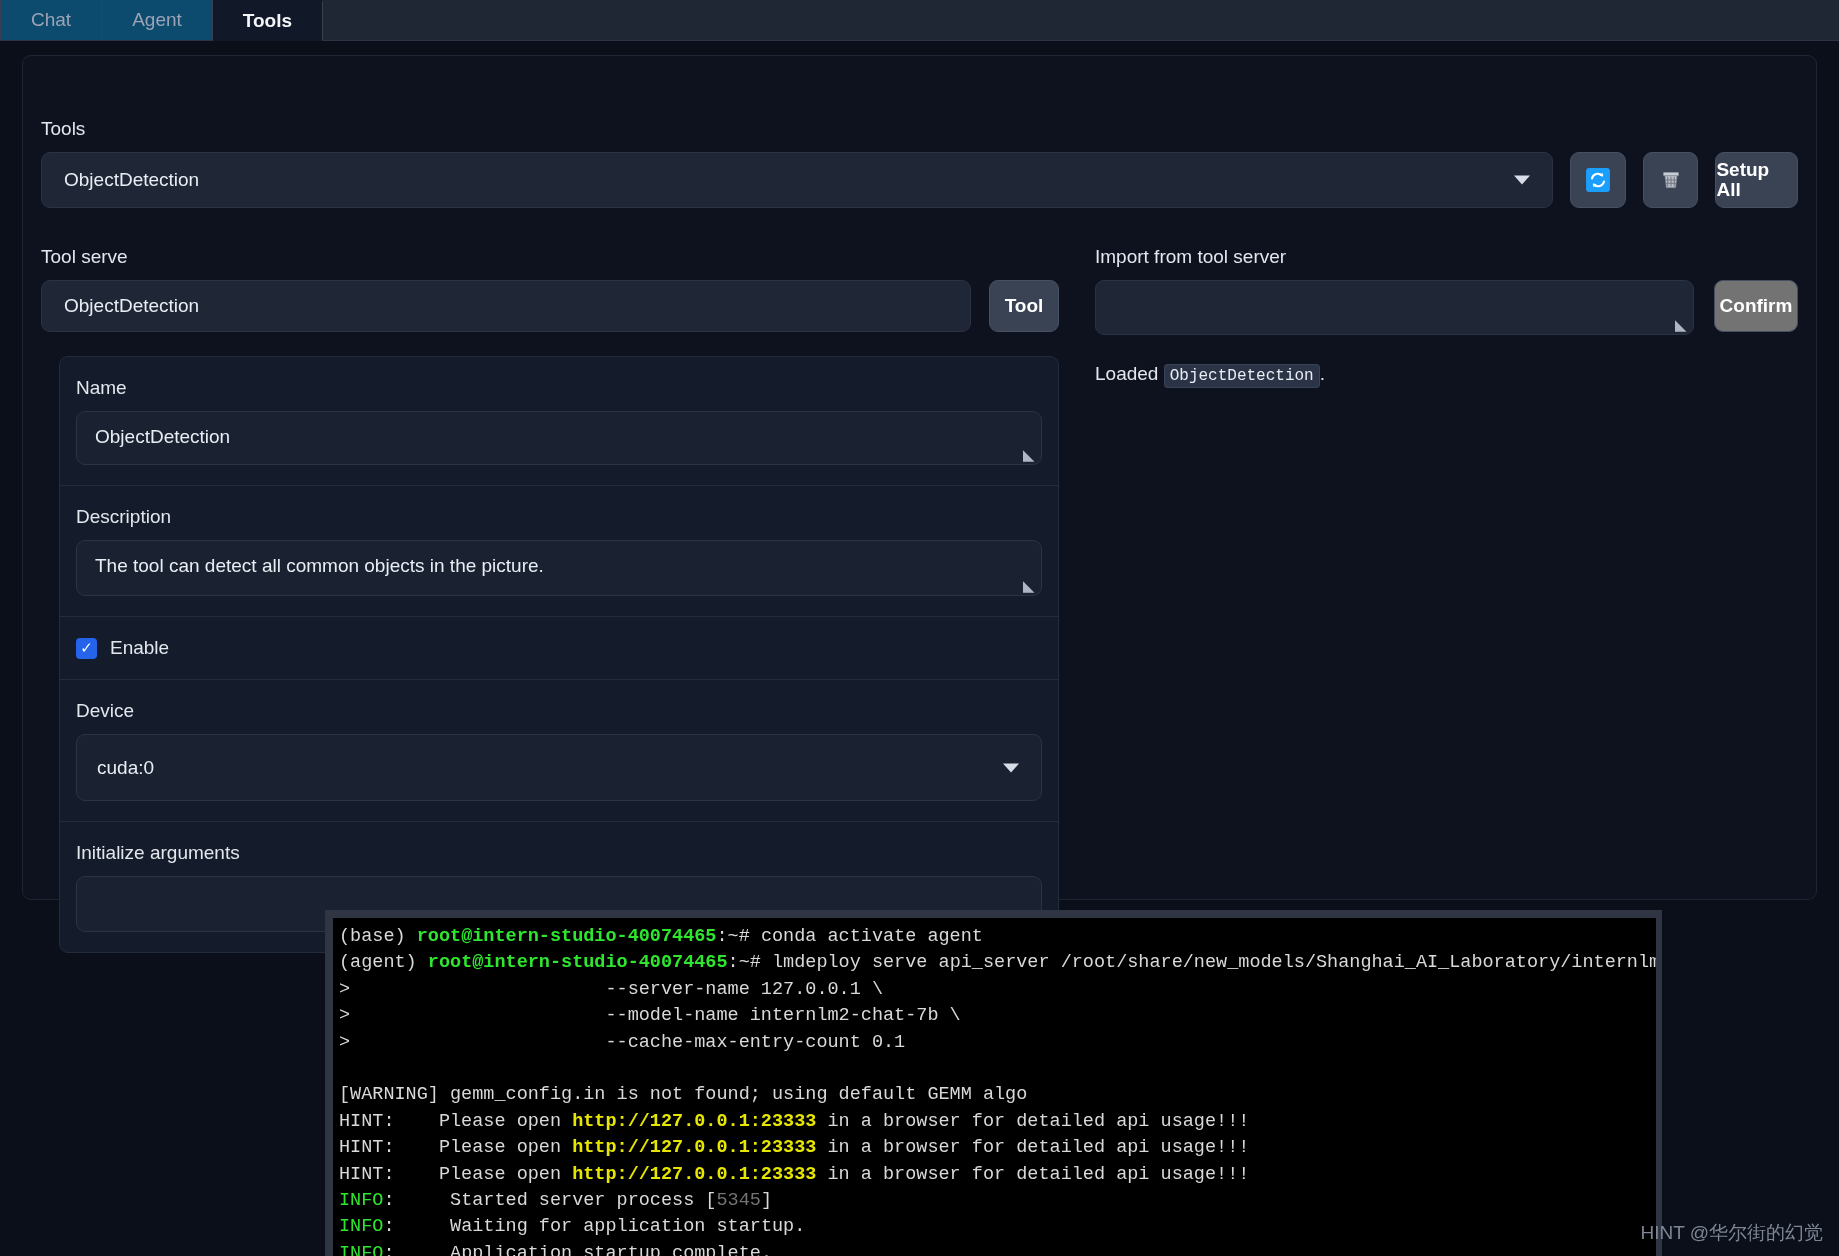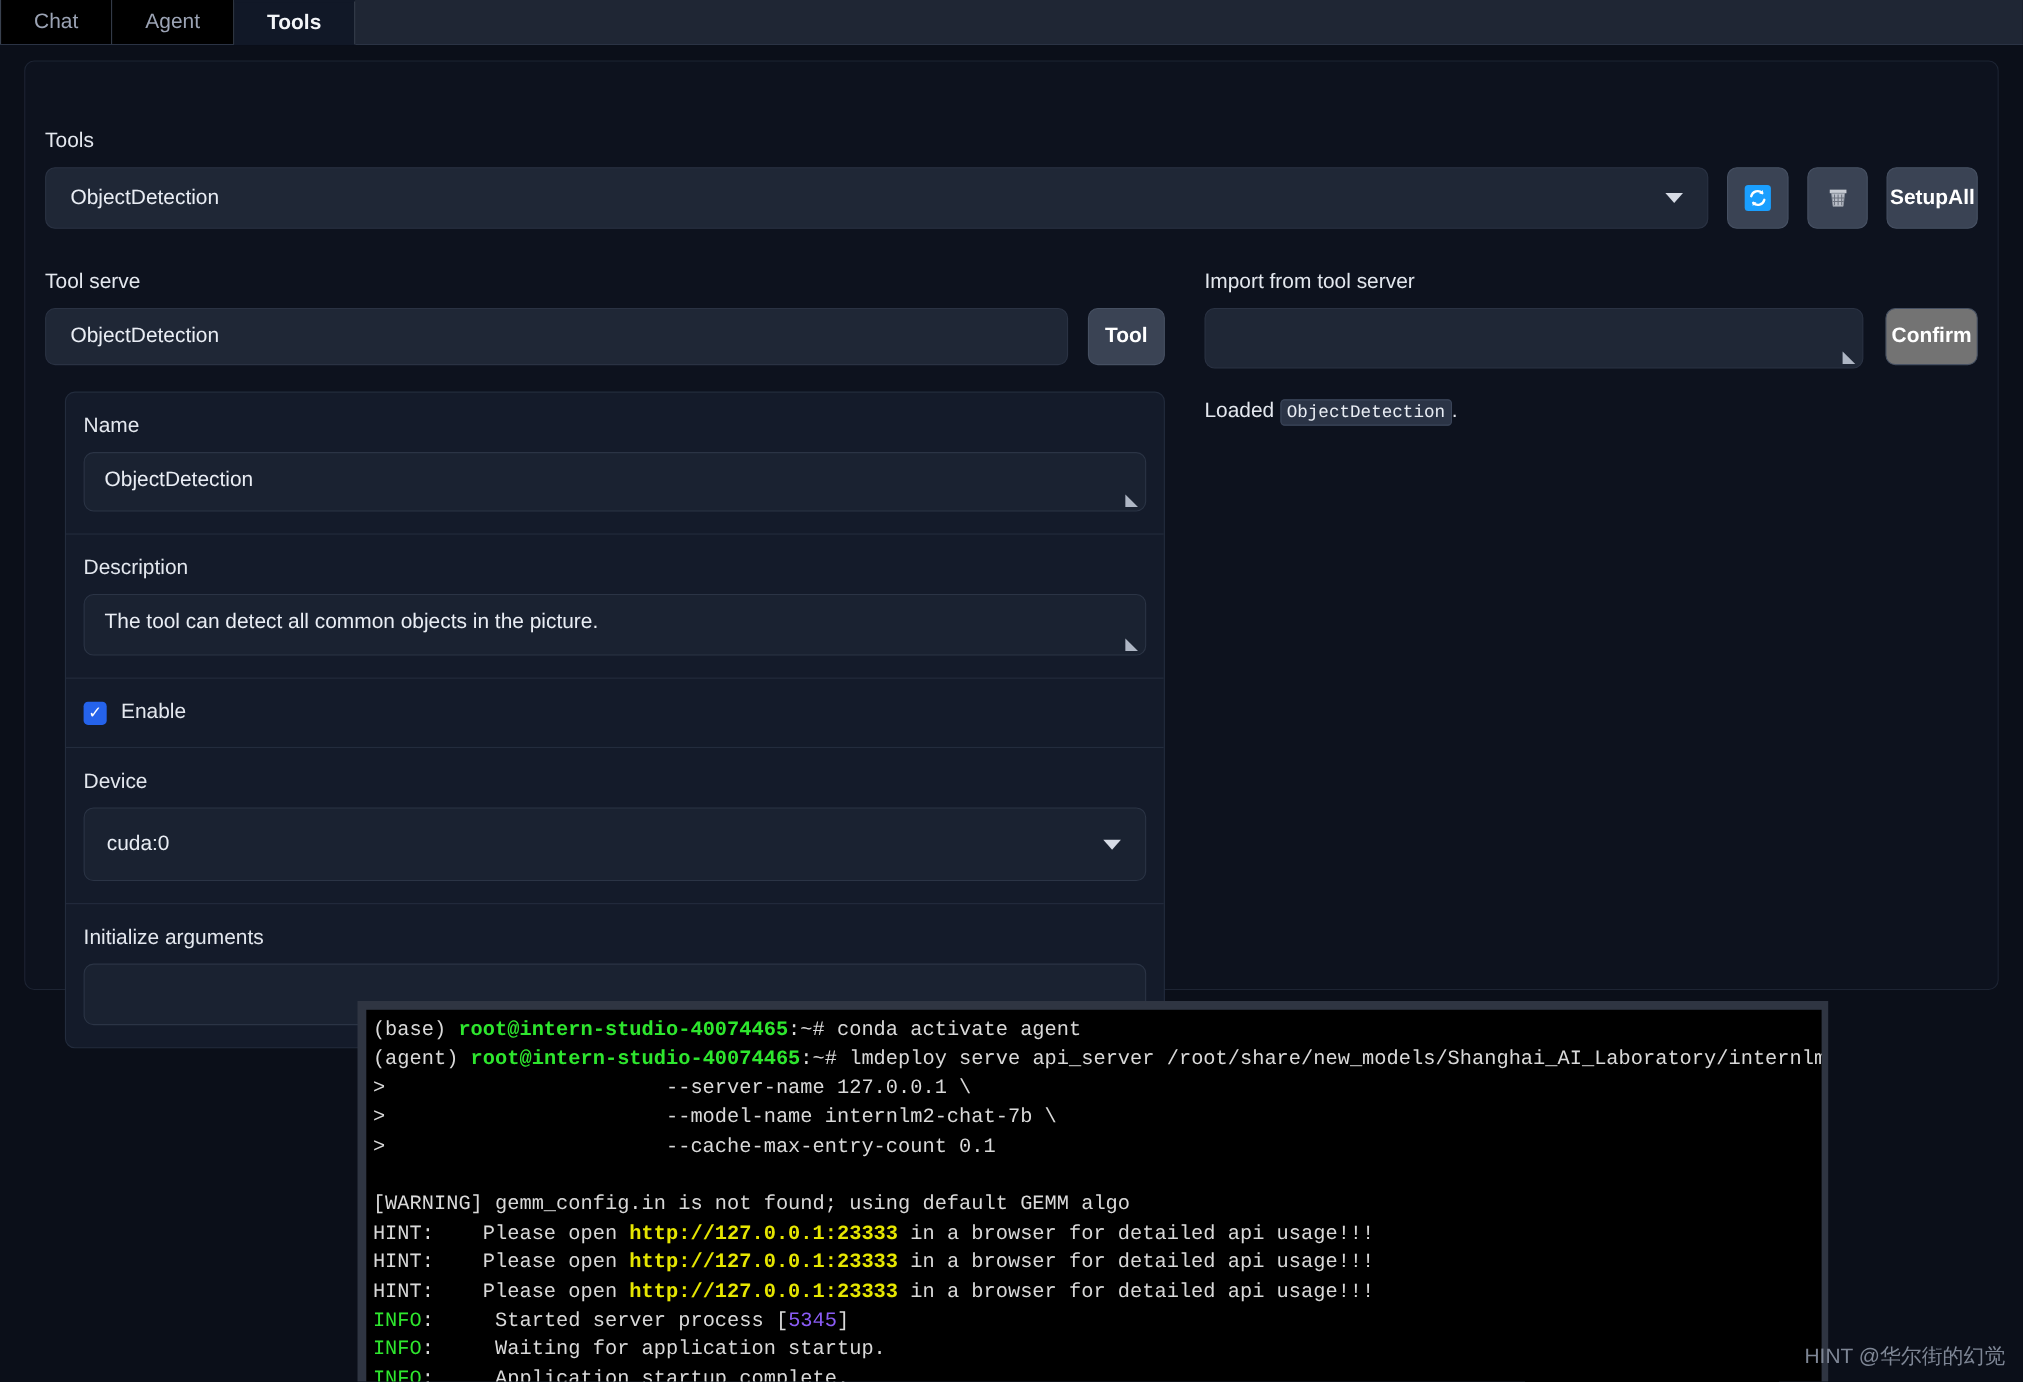--- a/index.html
+++ b/index.html
@@ -15,21 +15,21 @@
     display: flex;
     height: 41px;
     background: #1f2634;
     border-bottom: 1px solid #2b3344;
   }
   .tab {
     display: flex; align-items: center; justify-content: center;
     padding: 0 30px;
     font-size: 19px;
     color: #9ba3b4;
-    background: #000000;
+    background: #0c4a6e;
     border-right: 1px solid #39414f;
     cursor: pointer;
     user-select: none;
   }
   .tab:first-child { border-left: 1px solid #39414f; }
   .tab.active {
     background: #111827;
     color: #f3f5f8;
     font-weight: bold;
     border-top: 2px solid #111827;
@@ -84,22 +84,22 @@
     border: 1px solid #465062;
     border-radius: 9px;
     display: flex; align-items: center; justify-content: center;
     cursor: pointer;
   }
   .setup-btn {
     width: 86px; height: 56px;
     background: #3a4354;
     border: 1px solid #465062;
     border-radius: 9px;
-    display: flex; flex-direction: row;
-    align-items: center; justify-content: center;
+    display: flex; flex-direction: column;
+    align-items: flex-start; justify-content: center;
     color: #fff; font-size: 19px; font-weight: bold;
     line-height: 1.05;
     cursor: pointer;
   }
 
   
   .mid-row {
     position: absolute; left: 18px; top: 190px; right: 18px;
     display: flex; gap: 36px;
   }
@@ -208,21 +208,21 @@
     padding: 6px 0 0 6px;
     font-family: "Liberation Mono", monospace;
     font-size: 18.5px;
     line-height: 26.4px;
     color: #d9d9d9;
     white-space: pre;
     overflow: hidden;
   }
   .gb { color: #2ee62e; font-weight: bold; }
   .y  { color: #e6e600; font-weight: bold; }
-  .c  { color: #8b5cf6; }
+  .c  { color: #737373; }
   .w  { color: #d9d9d9; }
   .gr { color: #2ee62e; }
 
   .watermark {
     position: absolute;
     right: 16px; bottom: 10px;
     font-size: 19px;
     color: #7e8695;
     user-select: none;
   }

